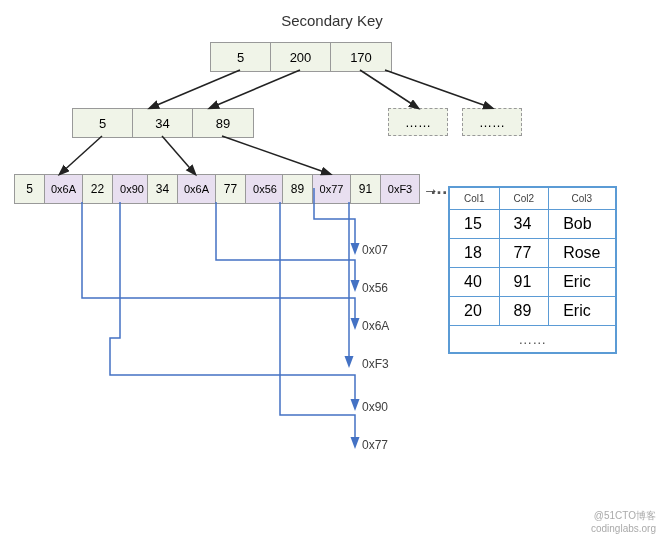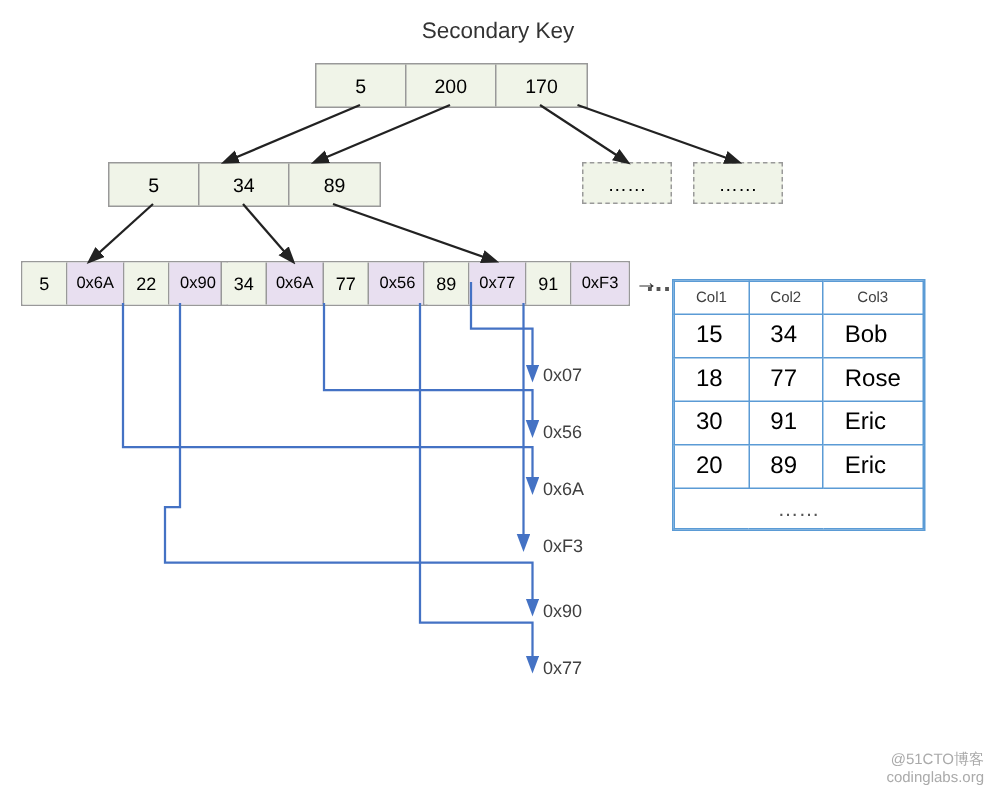--- a/index.html
+++ b/index.html
@@ -164,21 +164,21 @@
     .big-dots {
       position: absolute;
       font-size: 18px;
       color: #555;
       font-weight: bold;
     }
 
     
     .watermark {
       position: absolute;
-      bottom: 10px;
+      bottom: 0;
       right: 8px;
       font-size: 10px;
       color: #aaa;
     }
 
     
     .svg-overlay {
       position: absolute;
       top: 0;
       left: 0;
@@ -266,21 +266,21 @@
             <td>15</td>
             <td>34</td>
             <td>Bob</td>
           </tr>
           <tr>
             <td>18</td>
             <td>77</td>
             <td>Rose</td>
           </tr>
           <tr>
-            <td>30</td>
+            <td>40</td>
             <td>91</td>
             <td>Eric</td>
           </tr>
           <tr>
             <td>20</td>
             <td>89</td>
             <td>Eric</td>
           </tr>
           <tr class="dots-row">
             <td colspan="3">……</td>

